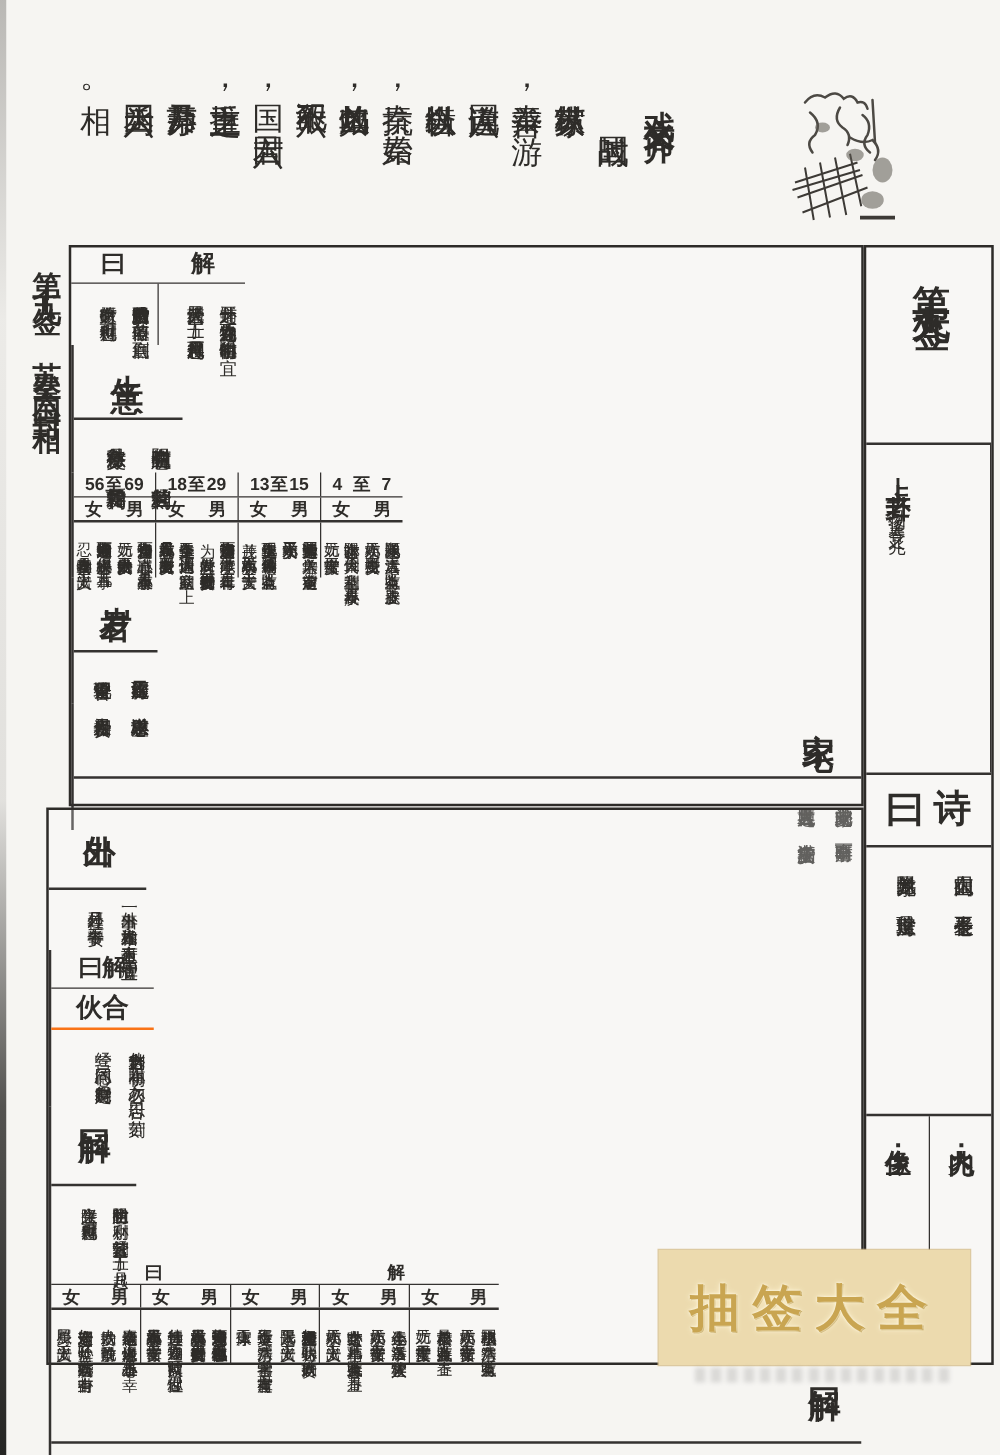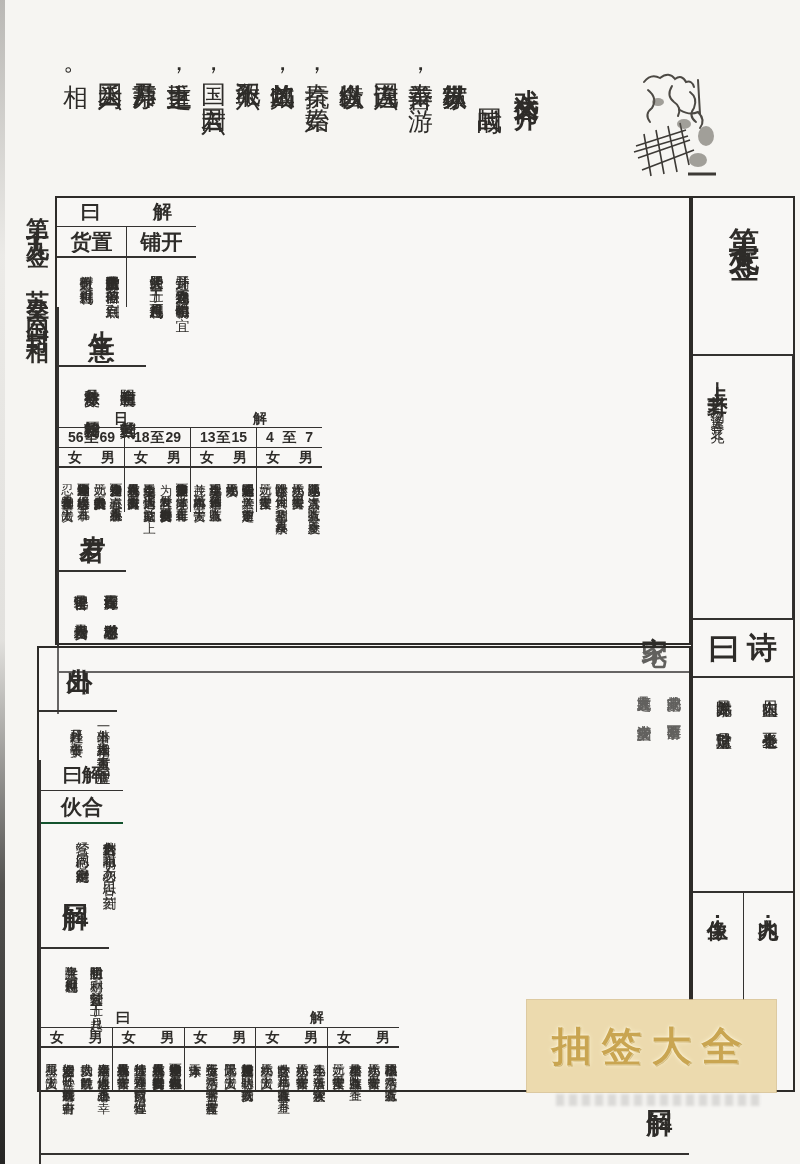--- a/index.html
+++ b/index.html
@@ -152,42 +152,37 @@
       <path d="M60 108 h28" stroke="#3d3a36" stroke-width="3"></path>
     </svg>
   </div>
 
   <div class="side-label vtext">第十九签　苏秦六国封相</div>
 
   <div class="tbl ttable">
 
     <div class="col" style="width:139px">
       <div class="hdr-thin hjust">曰解</div>
-      <div class="hdr-cells">
-        <div class="hc">货置</div>
-        <div class="hc">铺开</div>
-      </div>
       <div class="crow">
         <div class="ccell vtext readcell">卜置货恐防购货后败市跌价　但若敢停留　到底自
 有振价之时　可得财利也</div>
         <div class="ccell vtext readcell">开铺之卦　如万物逢春之兆　但初时怕有小阻　宜
 大胆灵活经营　于五　八月起可得厚利也</div>
       </div>
     </div>
 
     <div class="col" style="width:89px">
       <div class="hdr-top vhdr big2" style="line-height:88px">生意</div>
       <div class="crow">
           <div class="ccell vtext shengyi-cell">生意初时有阻缠　　刻苦经营利丝丝
 待交秋凉寒冬月　　货如轮转得厚利</div>
         </div>
     </div>
 
     <div class="col" style="width:265px">
-      <div class="ages-h1 hjust" style="padding:0 55px">日解</div>
       <div class="ages-row ages-r">
         <div class="ac">56至69</div>
         <div class="ac">18至29</div>
         <div class="ac">13至15</div>
         <div class="ac">4至7</div>
       </div>
       <div class="ages-row ages-r last">
         <div class="ac">女男</div>
         <div class="ac">女男</div>
         <div class="ac">女男</div>
@@ -243,21 +238,21 @@
     <div class="col" style="width:78px">
       <div class="hdr-top vhdr big2" style="line-height:74px;font-size:26px">出外</div>
       <div class="crow">
           <div class="ccell vtext readcell">卜出外一事　如枯木逢春　有贵人重重　宜立胆智于
 三月起往外　各事平安</div>
         </div>
     </div>
 
     <div class="col" style="width:84px">
       <div style="height:31px;line-height:30px;text-align:center;font-size:19px;font-weight:700;border-bottom:1.5px solid #343230">曰解</div>
-      <div style="height:33px;line-height:31px;text-align:center;font-size:21px;font-weight:700;border-bottom:2px solid #14532d">伙合</div>
+      <div style="height:33px;line-height:31px;text-align:center;font-size:21px;font-weight:700;border-bottom:2px solid #f97316">伙合</div>
       <div class="crow">
           <div class="ccell vtext readcell">卜合伙之卦吉利　初有小阻　勿灰心　忍口舌　刻苦
 经营　同心同德　定能得财利</div>
         </div>
     </div>
 
     <div class="col" style="width:70px">
       <div class="hdr-top vhdr big2" style="line-height:66px;font-size:26px">解曰</div>
       <div class="crow">
           <div class="ccell vtext midcell">生意初时防阻　财利小　宜刻苦经营　于五　八月起

